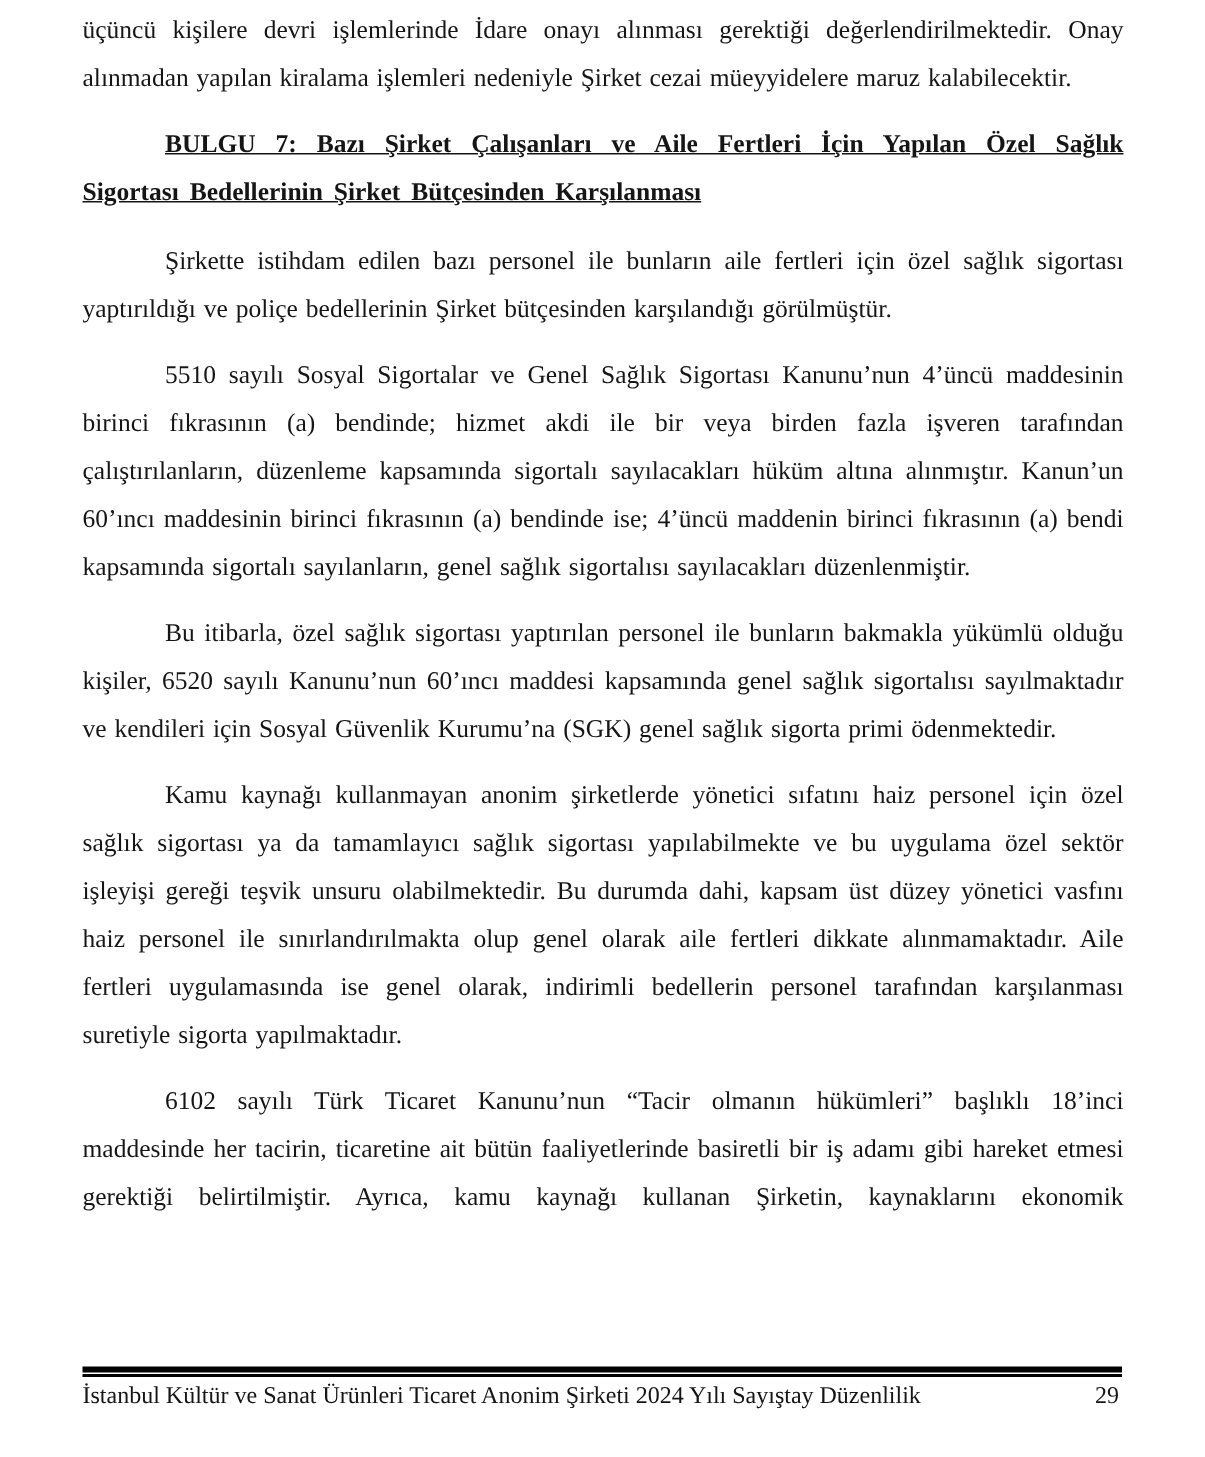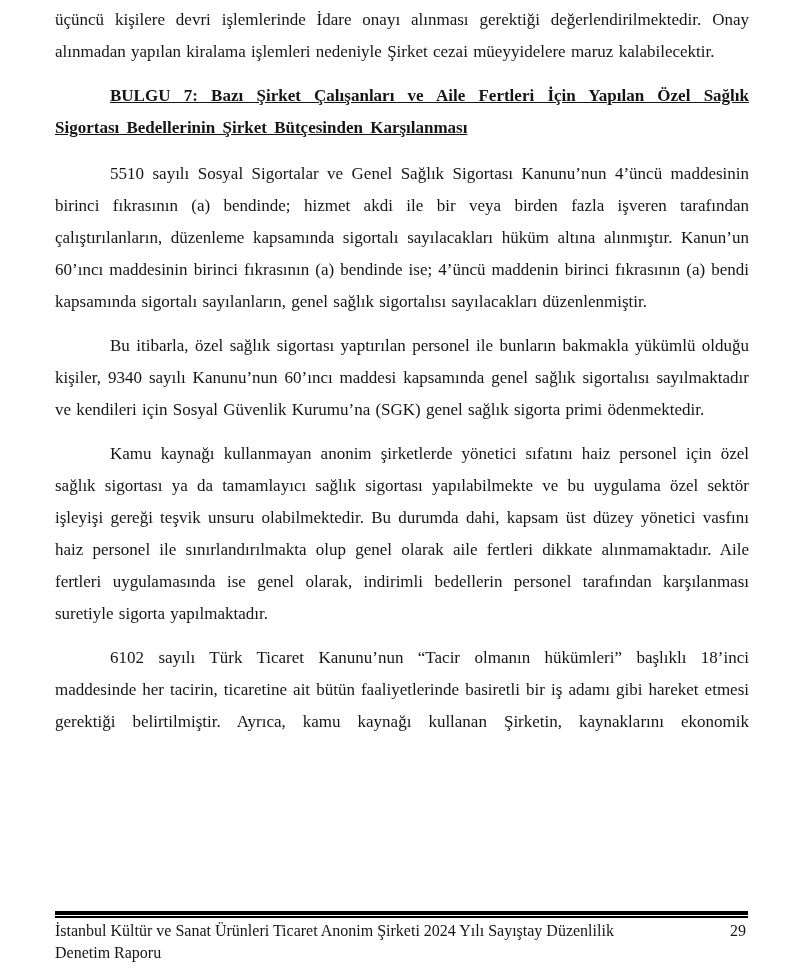--- a/index.html
+++ b/index.html
@@ -77,34 +77,34 @@
 </head>
 <body>
 
 <div class="page">
 
   <div class="content">
     <p class="continuation">üçüncü kişilere devri işlemlerinde İdare onayı alınması gerektiği değerlendirilmektedir. Onay alınmadan yapılan kiralama işlemleri nedeniyle Şirket cezai müeyyidelere maruz kalabilecektir.</p>
 
     <p class="heading">BULGU 7: Bazı Şirket Çalışanları ve Aile Fertleri İçin Yapılan Özel Sağlık Sigortası Bedellerinin Şirket Bütçesinden Karşılanması</p>
 
+    <p class="body">Şirkette istihdam edilen bazı personel ile bunların aile fertleri için özel sağlık sigortası yaptırıldığı ve poliçe bedellerinin Şirket bütçesinden karşılandığı görülmüştür.</p>
 
     <p class="body">5510 sayılı Sosyal Sigortalar ve Genel Sağlık Sigortası Kanunu’nun 4’üncü maddesinin birinci fıkrasının (a) bendinde; hizmet akdi ile bir veya birden fazla işveren tarafından çalıştırılanların, düzenleme kapsamında sigortalı sayılacakları hüküm altına alınmıştır. Kanun’un 60’ıncı maddesinin birinci fıkrasının (a) bendinde ise; 4’üncü maddenin birinci fıkrasının (a) bendi kapsamında sigortalı sayılanların, genel sağlık sigortalısı sayılacakları düzenlenmiştir.</p>
 
-    <p class="body">Bu itibarla, özel sağlık sigortası yaptırılan personel ile bunların bakmakla yükümlü olduğu kişiler, 9340 sayılı Kanunu’nun 60’ıncı maddesi kapsamında genel sağlık sigortalısı sayılmaktadır ve kendileri için Sosyal Güvenlik Kurumu’na (SGK) genel sağlık sigorta primi ödenmektedir.</p>
+    <p class="body">Bu itibarla, özel sağlık sigortası yaptırılan personel ile bunların bakmakla yükümlü olduğu kişiler, 6520 sayılı Kanunu’nun 60’ıncı maddesi kapsamında genel sağlık sigortalısı sayılmaktadır ve kendileri için Sosyal Güvenlik Kurumu’na (SGK) genel sağlık sigorta primi ödenmektedir.</p>
 
     <p class="body">Kamu kaynağı kullanmayan anonim şirketlerde yönetici sıfatını haiz personel için özel sağlık sigortası ya da tamamlayıcı sağlık sigortası yapılabilmekte ve bu uygulama özel sektör işleyişi gereği teşvik unsuru olabilmektedir. Bu durumda dahi, kapsam üst düzey yönetici vasfını haiz personel ile sınırlandırılmakta olup genel olarak aile fertleri dikkate alınmamaktadır. Aile fertleri uygulamasında ise genel olarak, indirimli bedellerin personel tarafından karşılanması suretiyle sigorta yapılmaktadır.</p>
 
     <p class="body justify-last">6102 sayılı Türk Ticaret Kanunu’nun “Tacir olmanın hükümleri” başlıklı 18’inci maddesinde her tacirin, ticaretine ait bütün faaliyetlerinde basiretli bir iş adamı gibi hareket etmesi gerektiği belirtilmiştir. Ayrıca, kamu kaynağı kullanan Şirketin, kaynaklarını ekonomik</p>
   </div>
 
   <div class="footer">
     <div class="footer-rule"></div>
     <div class="footer-text">
       <div class="footer-row1">
         <span>İstanbul Kültür ve Sanat Ürünleri Ticaret Anonim Şirketi 2024 Yılı Sayıştay Düzenlilik</span>
         <span class="footer-page-number">29</span>
       </div>
-      <div>Denetim Raporu</div>
     </div>
   </div>
 
 </div>
 
 </body></html>

